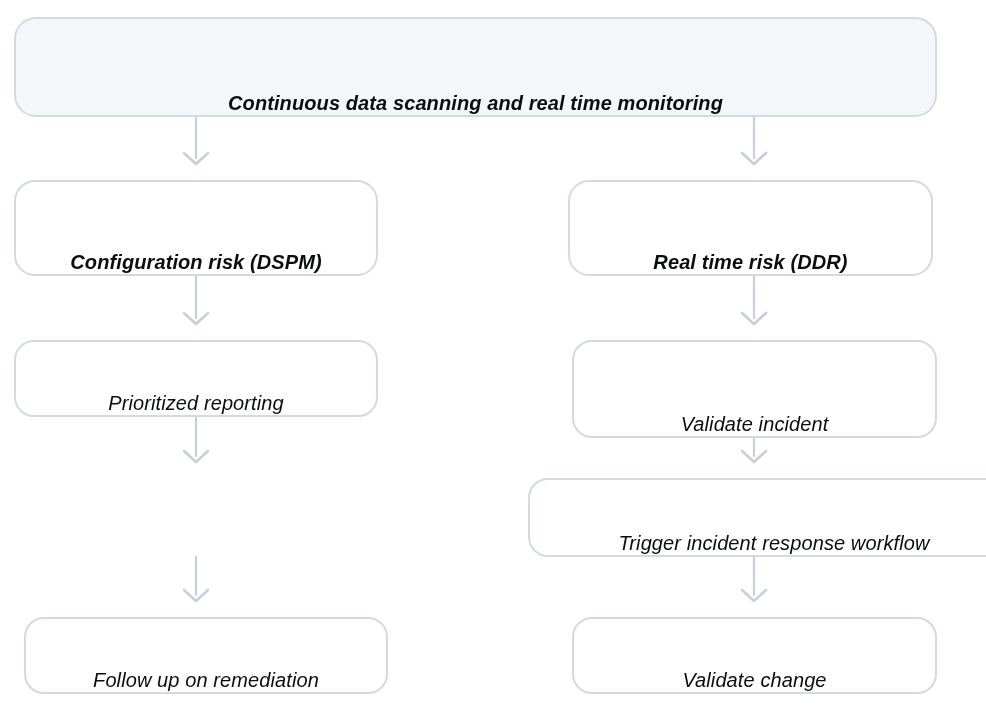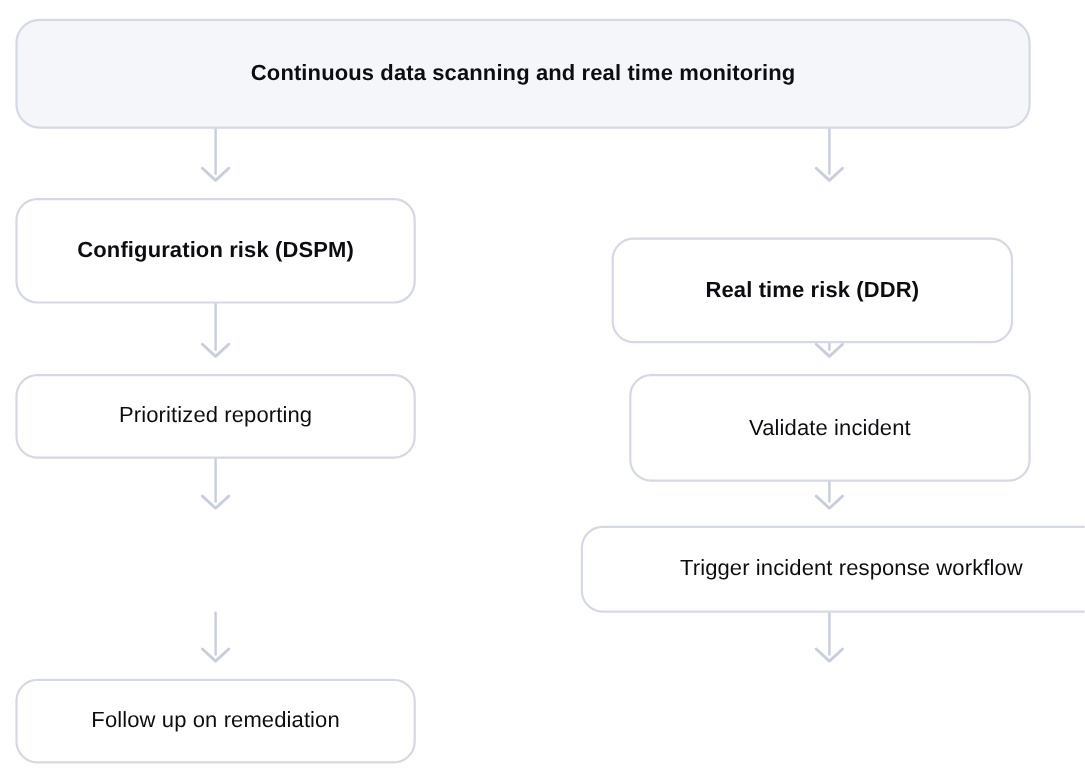--- a/index.html
+++ b/index.html
@@ -33,39 +33,41 @@
     stroke: currentColor;
     fill: none;
     stroke-linecap: round;
     stroke-linejoin: round;
   }
   .arrows line { stroke-width: 2.2; }
   .arrows polyline { stroke-width: 2.6; }
   .node {
     position: absolute;
     display: flex;
-    align-items: center;
+    align-items: flex-end;
     justify-content: center;
     text-align: center;
     background: var(--node-fill);
     border: 2px solid var(--node-border);
     border-radius: 20px;
     color: var(--text);
     font-size: 20px;
     font-weight: 400;
     letter-spacing: 0.1px;
     padding: 0 18px;
+    font-style: italic;
   }
   .node.root {
     background: var(--root-fill);
     border-radius: 22px;
     font-weight: 700;
   }
   .node.header {
     font-weight: 700;
+    border-radius: 21px;
   }
 </style>
 </head>
 <body>
 
 <div class="canvas">
 
   <svg class="arrows" viewBox="0 0 986 708" aria-hidden="true">
 
     <g>
@@ -112,27 +114,30 @@
   <div class="node root" style="left:14px; top:17px; width:923px; height:100px;">
     <span>Continuous data scanning and real time monitoring</span>
   </div>
 
   <div class="node header" style="left:14px; top:180px; width:364px; height:96px;">
     <span>Configuration risk (DSPM)</span>
   </div>
   <div class="node" style="left:14px; top:340px; width:364px; height:77px;">
     <span>Prioritized reporting</span>
   </div>
-  <div class="node" style="left:14px; top:617px; width:364px; height:77px;">
+  <div class="node" style="left:24px; top:617px; width:364px; height:77px;">
     <span>Follow up on remediation</span>
   </div>
 
-  <div class="node header" style="left:556px; top:180px; width:365px; height:96px;margin-top:36px;">
+  <div class="node header" style="left:568px; top:180px; width:365px; height:96px;">
     <span>Real time risk (DDR)</span>
   </div>
   <div class="node" style="left:572px; top:340px; width:365px; height:98px;">
     <span>Validate incident</span>
   </div>
   <div class="node" style="left:528px; top:478px; width:492px; height:79px;">
     <span>Trigger incident response workflow</span>
   </div>
+  <div class="node" style="left:572px; top:617px; width:365px; height:77px;">
+    <span>Validate change</span>
+  </div>
 
 </div>
 
 </body></html>

